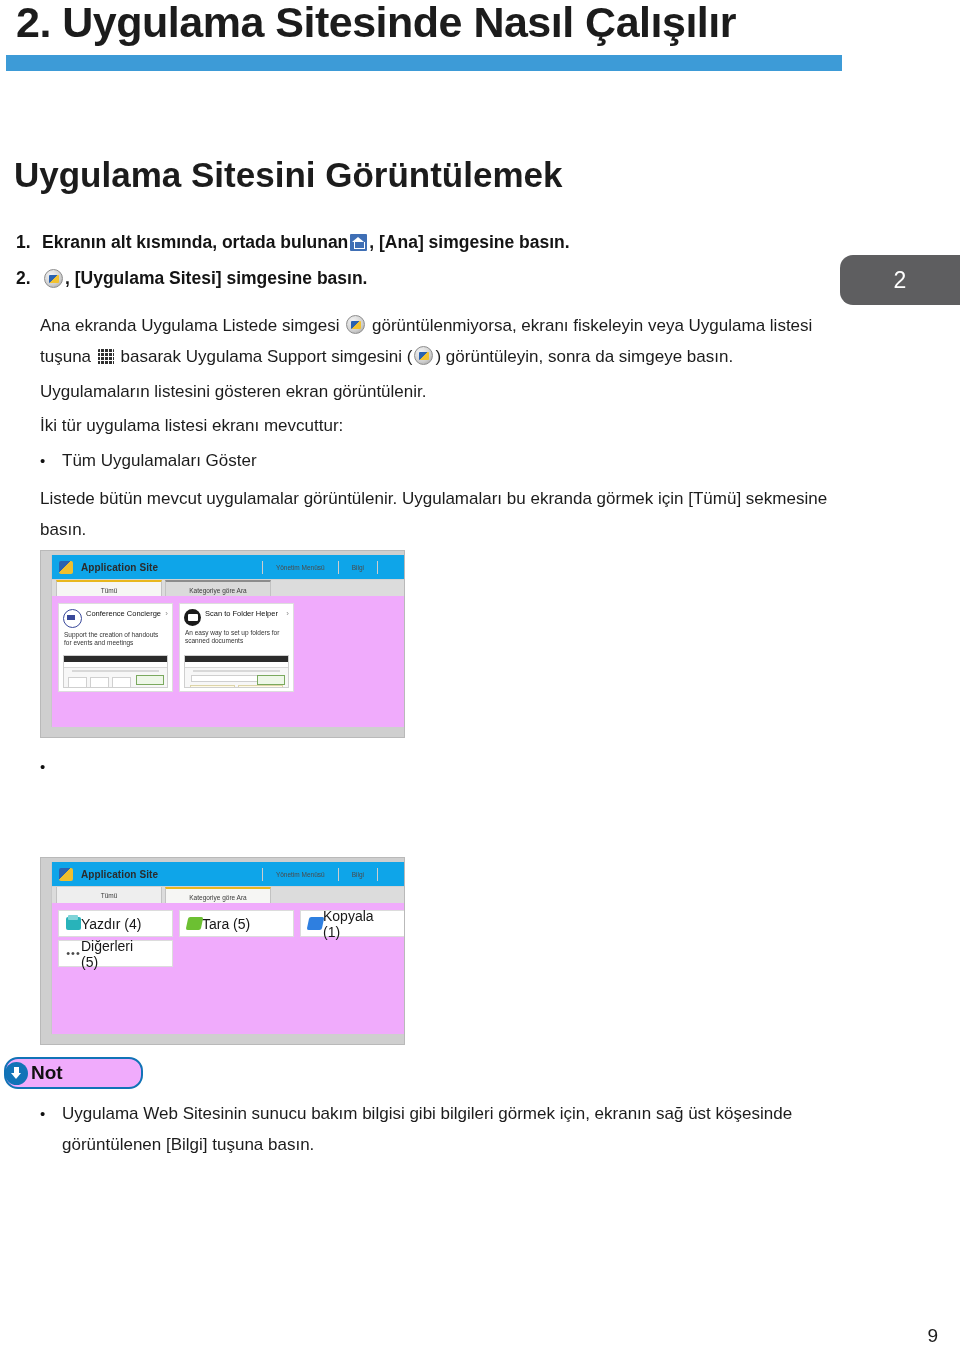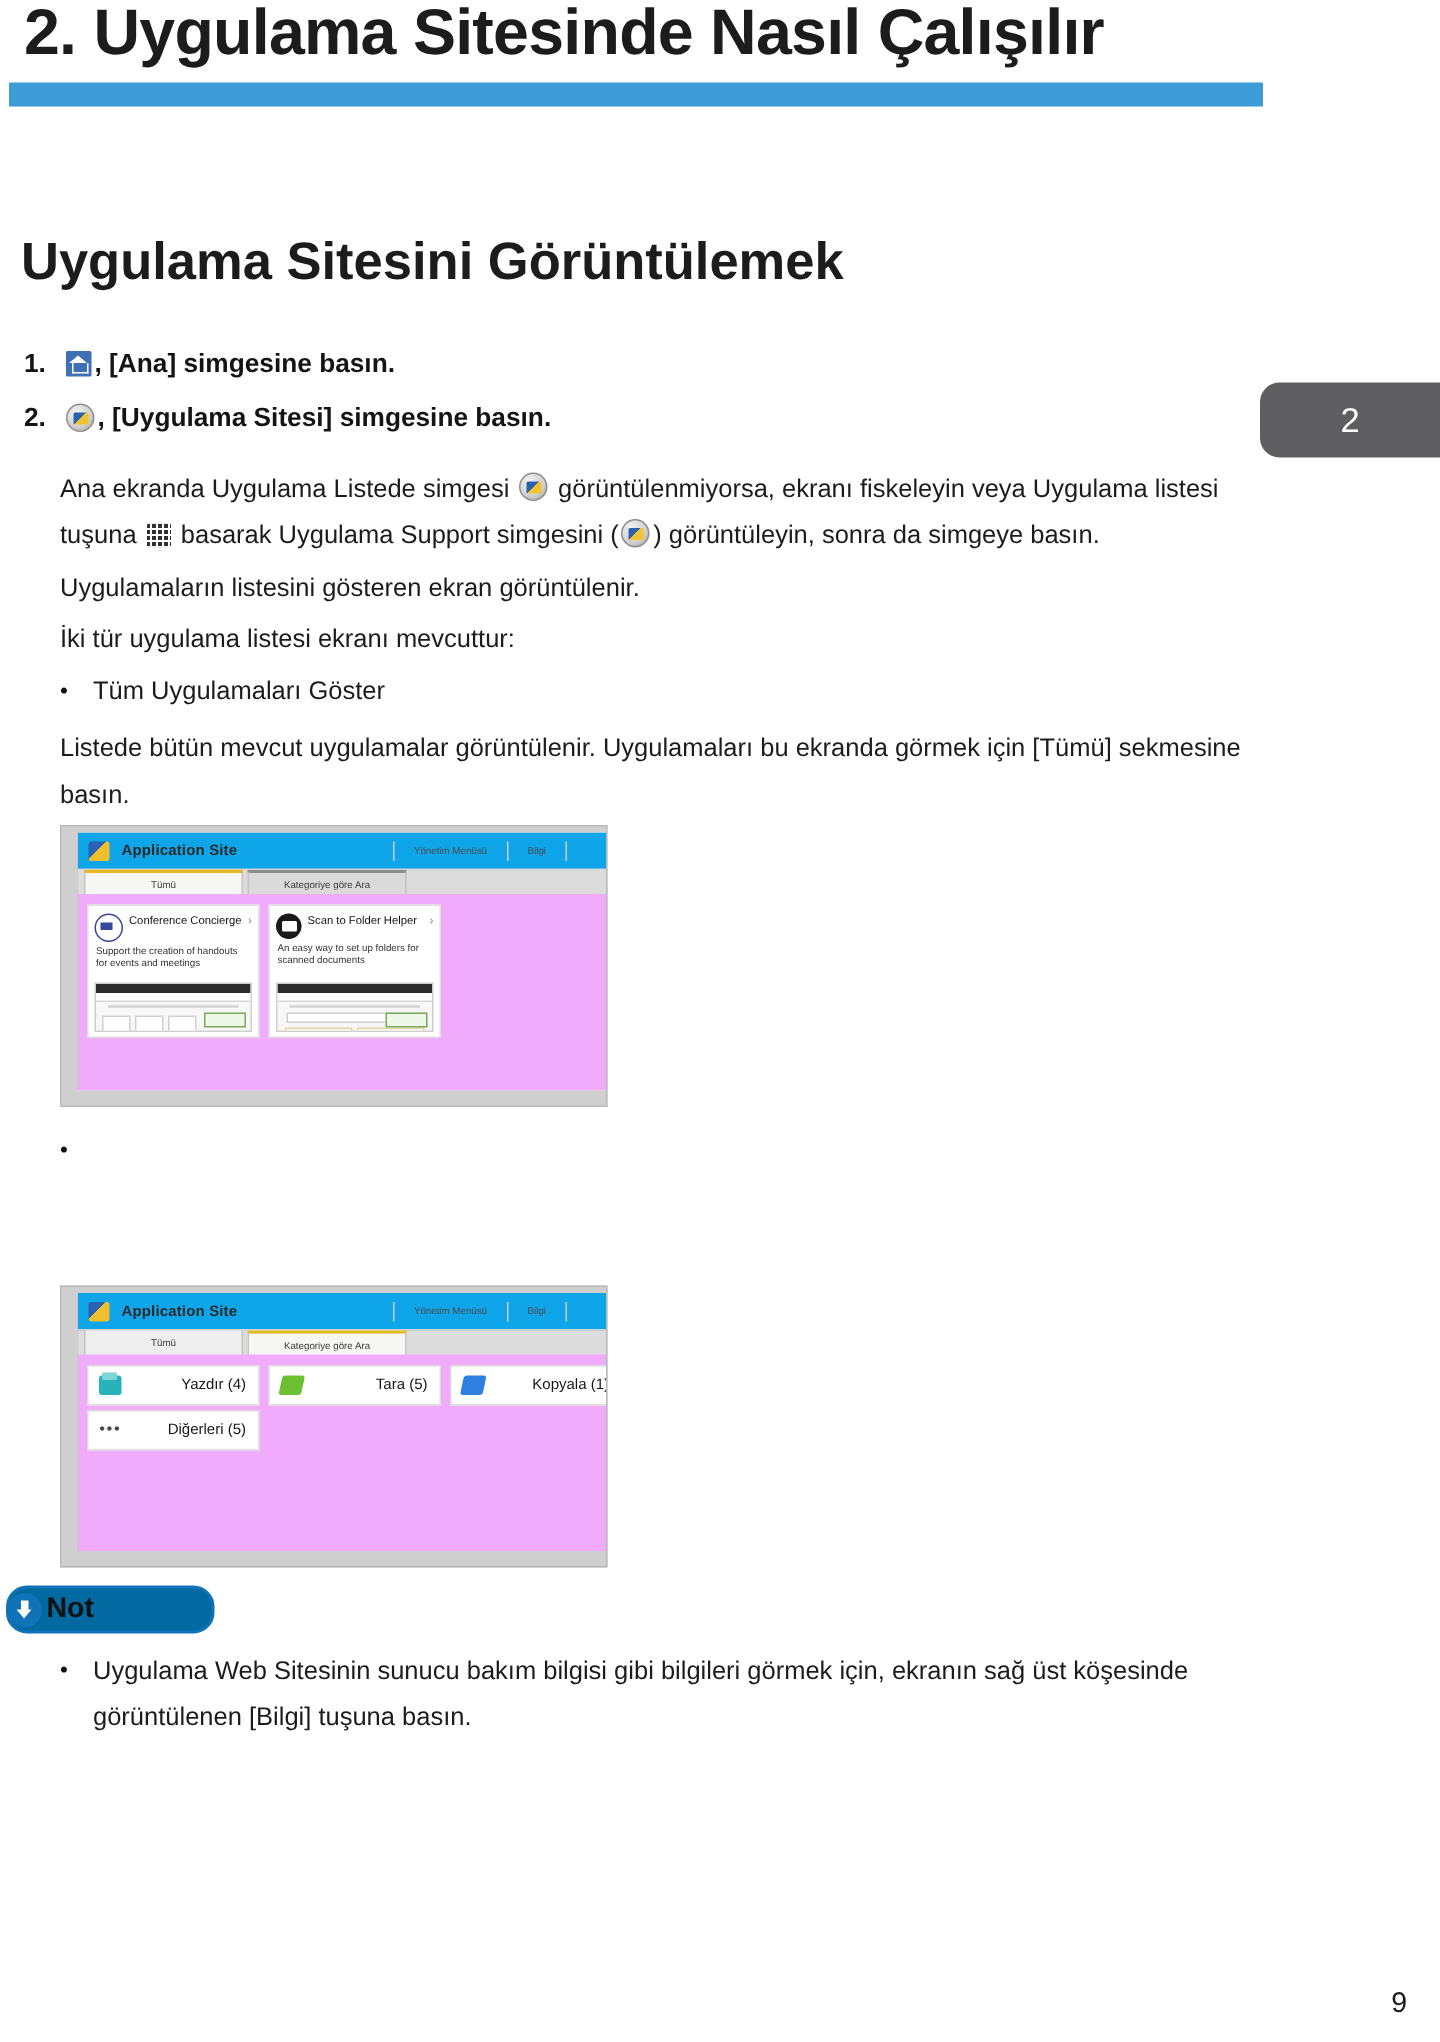--- a/index.html
+++ b/index.html
@@ -209,21 +209,21 @@
   .th-field{height:5px;background:#fff;border:1px solid #cfcfcf;margin:3px 6px;}
   .th-row{display:flex;gap:3px;margin:2px 5px;}
   .th-r1{flex:1;height:5px;background:#fffbe6;border:1px solid #ddd4a8;}
 
   
   .cat-btn{
     position:absolute;height:25px;background:#ffffff;border:1px solid #dcdcdc;
     display:flex;align-items:center;
   }
   .cat-icon{width:15px;height:13px;margin-left:7px;flex:0 0 auto;}
-  .cat-label{flex:1;text-align:right;font-size:10px;color:#171717;padding-right:8px;}
+  .cat-label{flex:1;text-align:left;font-size:14px;color:#171717;padding-right:28px;}
   .ic-print{
     background:#28b3ba;border-radius:2px;position:relative;
   }
   .ic-print:before{
     content:"";position:absolute;left:2px;top:-2px;width:10px;height:5px;
     background:#7fd4d8;border-radius:1px;
   }
   .ic-scan{
     background:#6cc032;border-radius:2px;transform:skewX(-12deg);
   }
@@ -233,21 +233,21 @@
   .ic-dots{
     color:#4a4a4a;font-size:11px;letter-spacing:1px;line-height:13px;
     text-align:center;
   }
 
   
   .note-badge{
     position:absolute;left:4px;top:1057px;
     width:135px;height:28px;
     border:2px solid #1173b7;border-radius:14px;
-    background:#0369a1;
+    background:#f0abfc;
     display:flex;align-items:center;
   }
   .note-dot{
     width:23px;height:23px;border-radius:50%;background:#1173b7;
     margin-left:-1px;flex:0 0 auto;position:relative;
   }
   .note-dot:before{
     content:"";position:absolute;left:8.5px;top:5px;width:5px;height:7px;background:#fff;
   }
   .note-dot:after{
@@ -281,20 +281,21 @@
   <div class="blue-rule"></div>
 
   <div class="page-tab">
     <span>2</span>
   </div>
 
   <div class="section-heading">Uygulama Sitesini Görüntülemek</div>
 
   <div class="step step-1">
     <span class="num">1.</span>
+    <span>Ekranın alt kısmında, ortada bulunan</span>
     <span class="ic ic-home"></span>
     <span>, [Ana] simgesine basın.</span>
   </div>
 
   <div class="step step-2">
     <span class="num">2.</span>
     <span class="ic ic-appsite"></span>
     <span>, [Uygulama Sitesi] simgesine basın.</span>
   </div>
 

